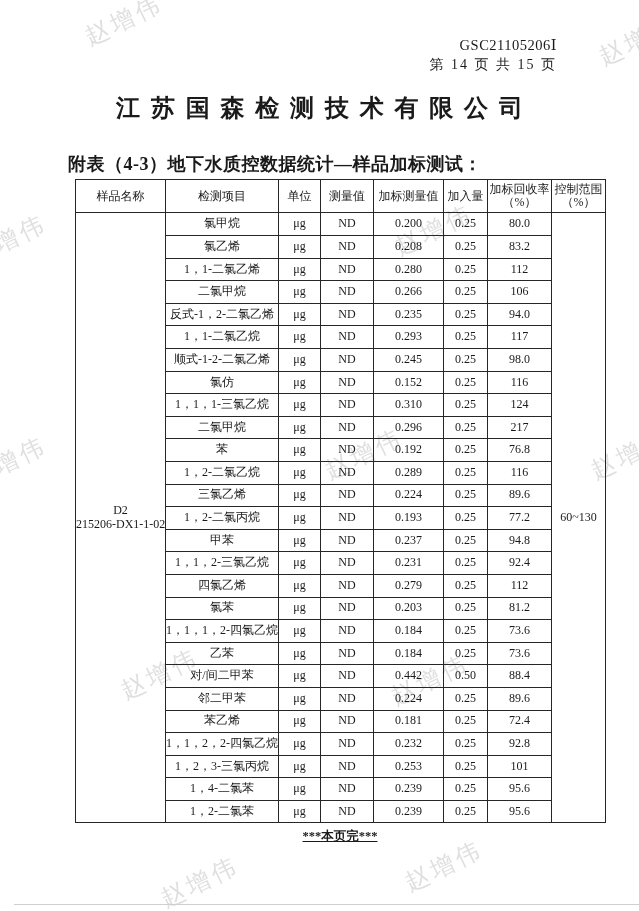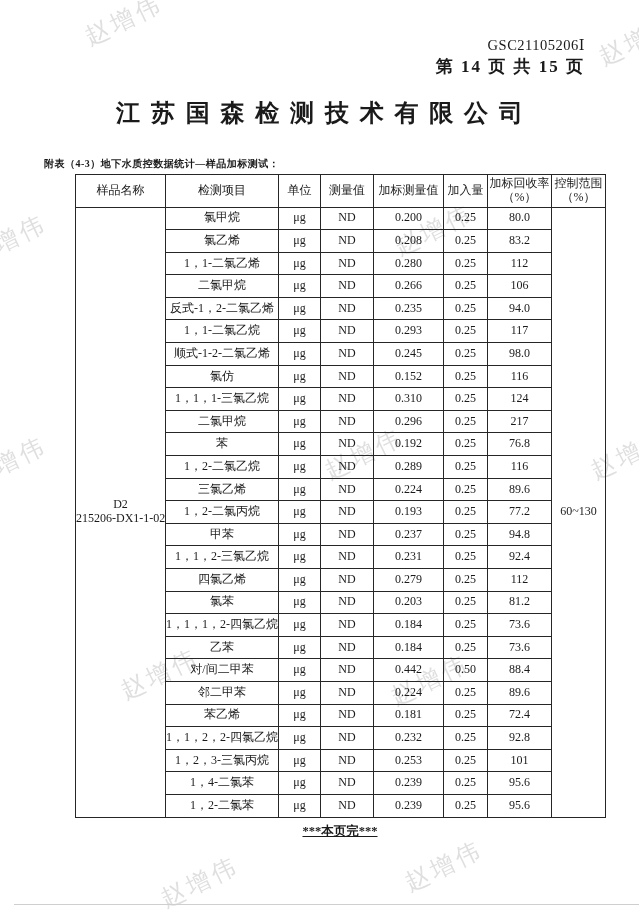--- a/index.html
+++ b/index.html
@@ -7,28 +7,28 @@
   .page{
     position:relative;width:639px;height:911px;margin:0 auto;
     background:#fff;overflow:hidden;color:#1a1a1a;
   }
   .wm-layer{position:absolute;inset:0;pointer-events:none;z-index:0;}
   .wm{
     position:absolute;font-size:24px;letter-spacing:4px;color:#b9b9b9;opacity:.45;
     transform:rotate(-26deg);white-space:nowrap;font-family:"Liberation Sans",sans-serif;
   }
   .content{position:relative;z-index:1;}
-  .doc-header{padding:36px 54px 0 0;text-align:right;line-height:1.35;}
+  .doc-header{padding:36px 82px 0 0;text-align:right;line-height:1.35;}
   .doc-number{font-size:14.5px;letter-spacing:.5px;}
-  .page-info{font-size:17px;letter-spacing:2px;font-weight:bold;}
+  .page-info{font-size:14px;letter-spacing:2px;}
   .company-title{
     margin:18px 0 0 0;text-align:center;font-size:24px;font-weight:bold;
     letter-spacing:.45em;text-indent:.45em;
   }
-  .table-caption{margin:28px 0 3px 44px;font-size:10px;font-weight:bold;letter-spacing:.5px;}
+  .table-caption{margin:28px 0 3px 68px;font-size:18px;font-weight:bold;letter-spacing:.5px;}
   table.data-table{
     border-collapse:collapse;table-layout:fixed;margin-left:75px;width:530px;
     font-size:12px;
   }
   .data-table th,.data-table td{
     border:1px solid #262626;text-align:center;vertical-align:middle;
     padding:0;line-height:1.15;overflow:hidden;white-space:nowrap;
   }
   .data-table thead th{height:32px;font-weight:normal;font-size:12px;}
   .data-table tbody td{height:21.6px;}

